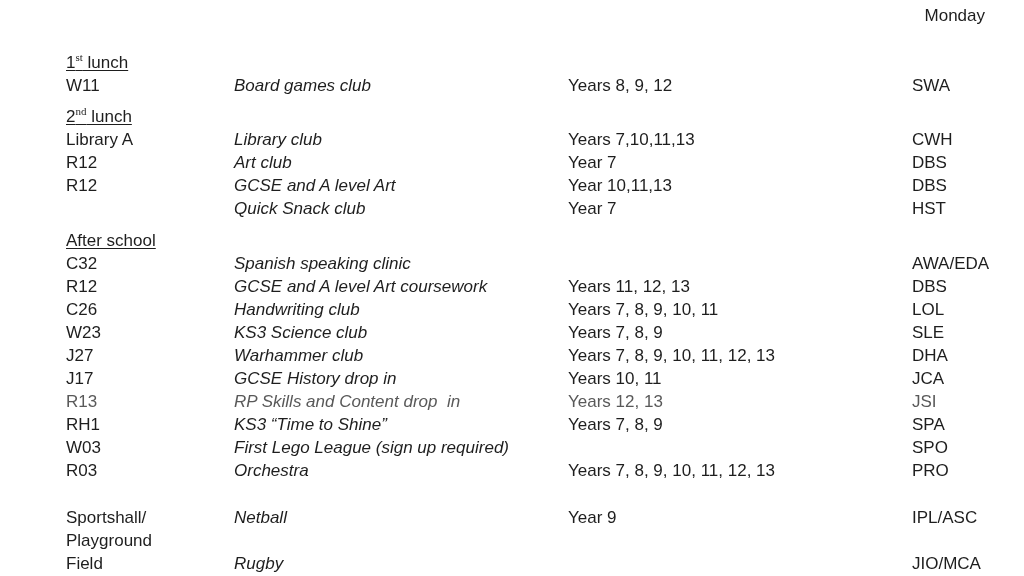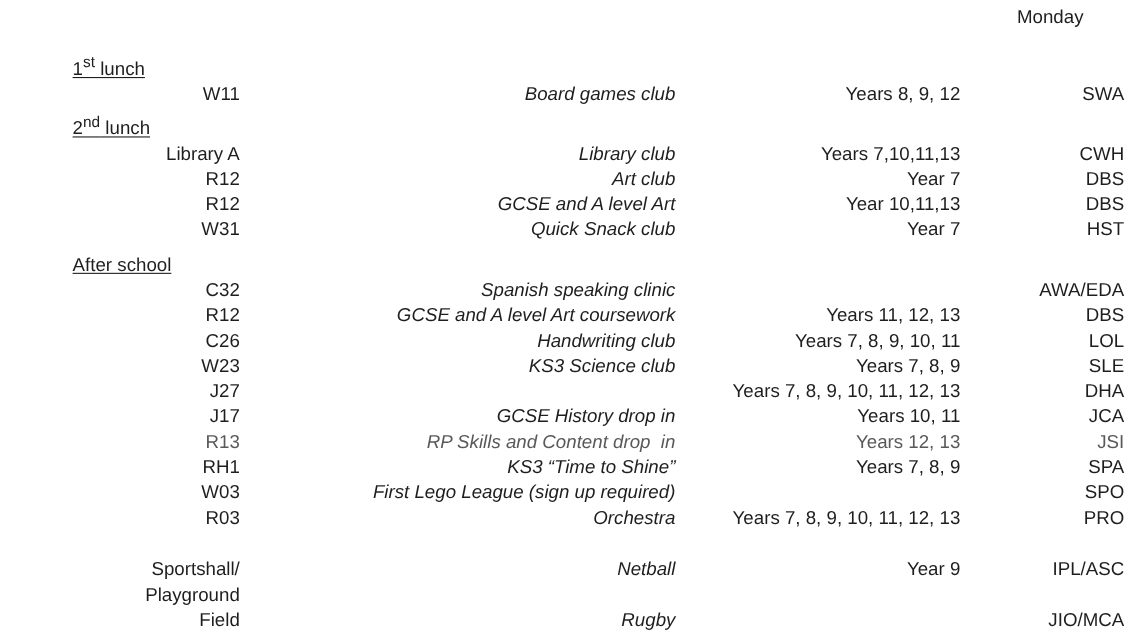--- a/index.html
+++ b/index.html
@@ -28,27 +28,27 @@
   .heading {
     height: 23px;
     margin-left: 66px;
   }
   .heading-text {
     text-decoration: underline;
     text-decoration-thickness: 1px;
     text-underline-offset: 2px;
   }
   .heading-text sup {
-    font-size: 14px;
+    font-size: 11px;
     line-height: 0;
+    font-family: Liberation Serif, serif;
   }
   .row {
     position: relative;
     height: 23px;
-    text-align: right;
   }
   .row.tall { height: 46px; margin-top: 24px; }
   .cell {
     position: absolute;
     top: 0;
     white-space: pre-wrap;
   }
   .cell.room  { left: 66px;  width: 152px; }
   .cell.club  { left: 234px; width: 380px; font-style: italic; }
   .cell.years { left: 568px; width: 305px; }
@@ -84,21 +84,20 @@
           <span class="cell years">Year 7</span>
           <span class="cell staff">DBS</span>
         </div>
         <div class="row">
           <span class="cell room">R12</span>
           <span class="cell club">GCSE and A level Art</span>
           <span class="cell years">Year 10,11,13</span>
           <span class="cell staff">DBS</span>
         </div>
         <div class="row">
-          <span class="cell room">W31</span>
           <span class="cell club">Quick Snack club</span>
           <span class="cell years">Year 7</span>
           <span class="cell staff">HST</span>
         </div>
       </section>
       <section class="section">
         <div class="heading"><span class="heading-text"><span style="white-space: pre;">After school</span><sup style="white-space: pre;"></sup><span style="white-space: pre;"></span></span></div>
         <div class="row">
           <span class="cell room">C32</span>
           <span class="cell club">Spanish speaking clinic</span>
@@ -117,20 +116,21 @@
           <span class="cell staff">LOL</span>
         </div>
         <div class="row">
           <span class="cell room">W23</span>
           <span class="cell club">KS3 Science club</span>
           <span class="cell years">Years 7, 8, 9</span>
           <span class="cell staff">SLE</span>
         </div>
         <div class="row">
           <span class="cell room">J27</span>
+          <span class="cell club">Warhammer club</span>
           <span class="cell years">Years 7, 8, 9, 10, 11, 12, 13</span>
           <span class="cell staff">DHA</span>
         </div>
         <div class="row">
           <span class="cell room">J17</span>
           <span class="cell club">GCSE History drop in</span>
           <span class="cell years">Years 10, 11</span>
           <span class="cell staff">JCA</span>
         </div>
         <div class="row muted">

